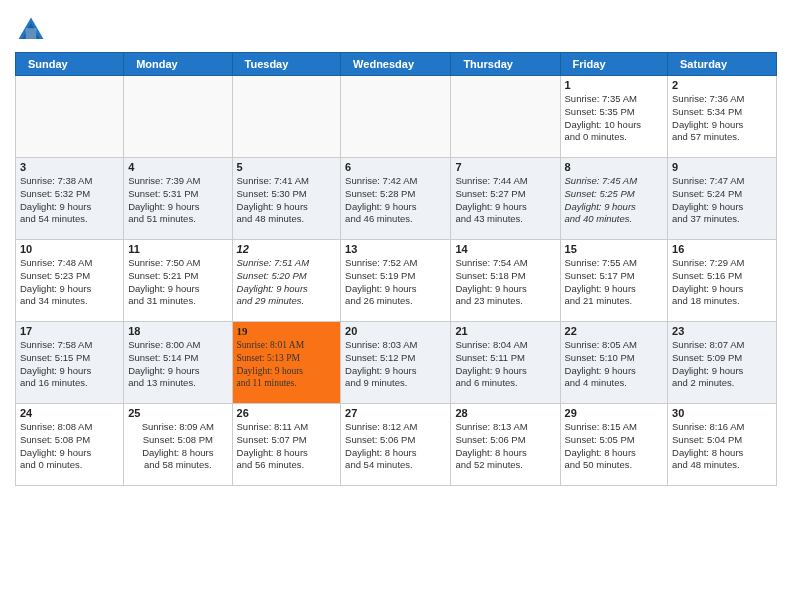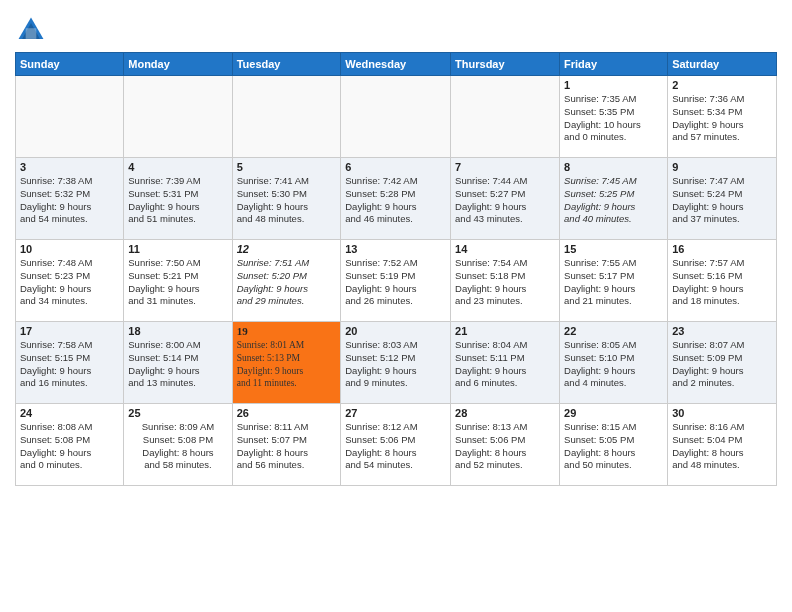--- a/index.html
+++ b/index.html
@@ -50,21 +50,21 @@
       color: #555;
     }
     .calendar {
       width: 100%;
       border-collapse: collapse;
       font-size: 10px;
     }
     .calendar th {
       background: #2176c7;
       color: #fff;
-      padding: 5px 4px;
+      padding: 5px 12px;
       text-align: left;
       font-size: 11px;
       font-weight: bold;
       border: 1px solid #1a5fa0;
     }
     .calendar td {
       border: 1px solid #ccc;
       vertical-align: top;
       padding: 3px 4px;
       height: 82px;
@@ -244,21 +244,21 @@
           </td>
           <td style="background: rgb(255, 255, 255);">
             <span class="day-num">15</span>
             <div class="day-info" style="white-space: pre-line;">Sunrise: 7:55 AM
 Sunset: 5:17 PM
 Daylight: 9 hours
 and 21 minutes.</div>
           </td>
           <td style="background: rgb(255, 255, 255);">
             <span class="day-num">16</span>
-            <div class="day-info" style="white-space: pre-line;">Sunrise: 7:57 AM
+            <div class="day-info" style="white-space: pre-line;">Sunrise: 7:29 AM
 Sunset: 5:16 PM
 Daylight: 9 hours
 and 18 minutes.</div>
           </td>
         </tr>
         <tr class="row-even">
           <td style="background: rgb(238, 242, 247);">
             <span class="day-num">17</span>
             <div class="day-info" style="white-space: pre-line;">Sunrise: 7:58 AM
 Sunset: 5:15 PM

